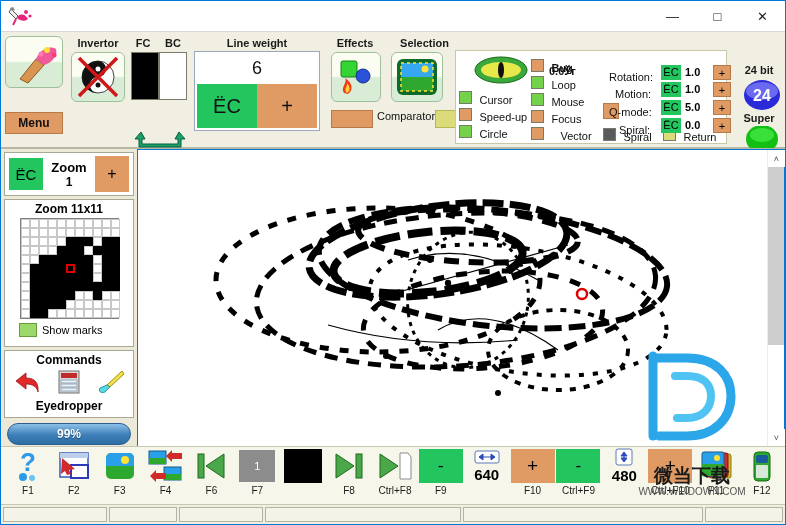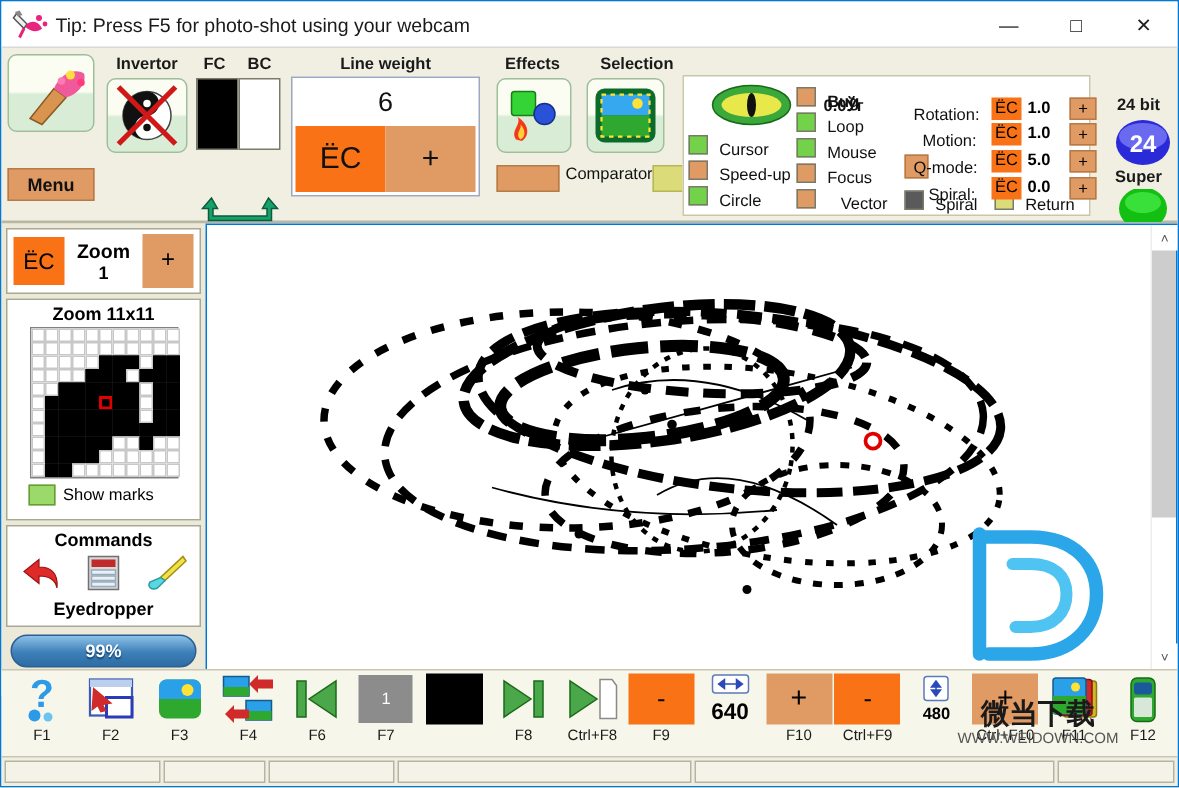--- a/index.html
+++ b/index.html
@@ -21,21 +21,21 @@
           font-size:13px; color:#222; }
 
   
   .toolbar { height:117px; position:relative; background:#f0efe2;
              border-bottom:2px solid #b9b7a4; }
   .grouplabel { font-size:11px; font-weight:bold; color:#1a1a1a; text-align:center;
                 white-space:nowrap; }
   .toolbtn { background:linear-gradient(#fbfdf3 0%,#fbfdf3 48%,#d8ecd6 52%,#d8ecd6 100%);
              border:1px solid #9fbf9c; border-radius:6px; position:relative; }
   .orangebtn { background:#e09a63; }
-  .bluebtn { background:#f97316; }
+  .bluebtn { background:#22c55e; }
   .minilabel { font-size:11px; color:#101010; white-space:nowrap; }
 
   .swatch { width:13px; height:13px; border:1px solid #7a7a6a; display:inline-block; }
   .sw-green { background:#74d24a; }
   .sw-orange { background:#e09a63; }
   .sw-gray { background:#5a5a5a; }
   .sw-yellow { background:#dbdb7a; }
 
   
   .sidebar { position:absolute; left:0; top:148px; width:136px; bottom:60px;
@@ -99,21 +99,20 @@
     <div class="appicon">
       <svg width="26" height="22" viewBox="0 0 26 22">
         <path d="M4 4 L11 11 L9 14 L2 7 Z" fill="#f0f0f0" stroke="#555" stroke-width="1"></path>
         <path d="M3 3 L6 2 L8 5 L5 6 Z" fill="#888"></path>
         <path d="M11 11 C15 8, 19 10, 21 14 C18 17, 13 16, 10 13 Z" fill="#e8247e"></path>
         <circle cx="19" cy="7" r="2" fill="#e8247e"></circle>
         <circle cx="23" cy="11" r="1.6" fill="#e8247e"></circle>
         <path d="M9 14 L6 20" stroke="#e8247e" stroke-width="2"></path>
       </svg>
     </div>
-    <div class="ttext">Tip: Press F5 for photo-shot using your webcam</div>
     <div class="wbtns">
       <div class="wbtn">—</div>
       <div class="wbtn">□</div>
       <div class="wbtn close">✕</div>
     </div>
   </div>
 
   <div class="toolbar">
 
     <div class="toolbtn" style="position:absolute;left:4px;top:4px;width:58px;height:52px;">
@@ -660,21 +659,21 @@
       <div class="lbl">Ctrl+F9</div>
     </div>
 
     <div class="fkey">
       <div class="ic">
         <div style="text-align:center;">
           <svg width="18" height="18" viewBox="0 0 18 18">
             <rect x="1" y="1" width="16" height="16" rx="2" fill="#fff" stroke="#5a7ab8"></rect>
             <path d="M9 4 L6 8 L12 8 Z M9 14 L6 10 L12 10 Z M9 7 L9 11" fill="#2a4ab8" stroke="#2a4ab8"></path>
           </svg>
-          <div style="font-size:11px;font-weight:bold;margin-top:-3px;">480</div>
+          <div style="font-size:15px;font-weight:bold;margin-top:-3px;">480</div>
         </div>
       </div>
       <div class="lbl"></div>
     </div>
 
     <div class="fkey">
       <div class="ic">
         <div class="orangebtn" style="width:44px;height:34px;display:flex;align-items:center;
              justify-content:center;font-size:19px;">+</div>
       </div>

